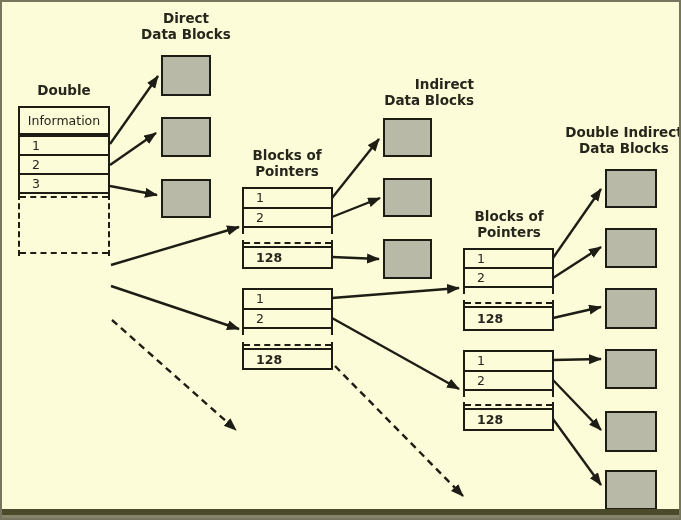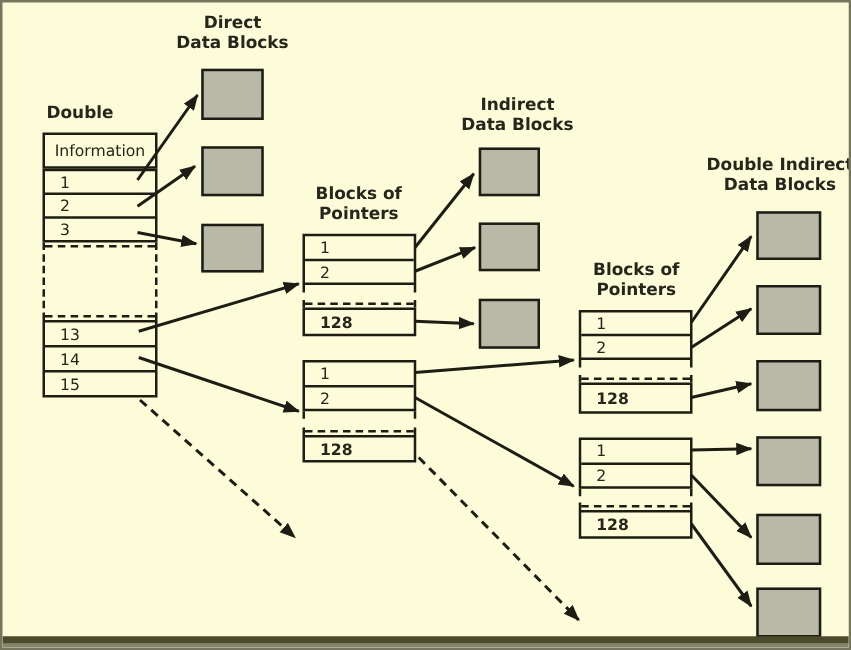--- a/index.html
+++ b/index.html
@@ -81,53 +81,48 @@
     <g id="conn-dashed">
         <line x1="110" y1="318" x2="234" y2="428" stroke="#1d1d15" stroke-width="2.4" marker-end="url(#ah)" stroke-dasharray="7 5"></line>
         <line x1="333" y1="364" x2="461" y2="494" stroke="#1d1d15" stroke-width="2.4" marker-end="url(#ah)" stroke-dasharray="7 5"></line>
       </g>
   </svg>
 
   <div class="lbl" style="left:124px; top:8px; width:120px;">
     <div>Direct</div>
     <div>Data Blocks</div>
   </div>
-  <div class="lbl" style="left:352px; top:74px; width:120px;">
+  <div class="lbl" style="left:352px; top:74px; width:120px;text-align:right;">
     <div>Indirect</div>
     <div>Data Blocks</div>
   </div>
   <div class="lbl" style="left:560px; top:122px; width:124px;">
     <div>Double Indirect</div>
     <div>Data Blocks</div>
   </div>
   <div class="lbl" style="left:225px; top:145px; width:120px;">
     <div>Blocks of</div>
     <div>Pointers</div>
   </div>
   <div class="lbl" style="left:447px; top:206px; width:120px;">
     <div>Blocks of</div>
     <div>Pointers</div>
   </div>
   <div class="lbl" style="left:16px; top:80px; width:92px;">Double</div>
 
-  <div class="tblwrap" style="left:32px; top:104px;">
+  <div class="tblwrap" style="left:16px; top:104px;">
     <div class="hdr">Information</div>
     <div class="rows" style="height:59px;">
       <div class="row">1</div>
       <div class="row">2</div>
       <div class="row">3</div>
     </div>
     <div class="gap" style="height:62px;">
       <div class="dash-t"></div>
       <div class="dash-b"></div>
-    </div>
-    <div class="rows" style="height:62px;">
-      <div class="row">13</div>
-      <div class="row">14</div>
-      <div class="row">15</div>
     </div>
   </div>
 
   <div class="tblwrap" style="left:240px; top:185px; width:91px;">
     <div class="rows" style="height:41px;">
       <div class="row">1</div>
       <div class="row">2</div>
     </div>
     <div class="gap" style="height:18px;">
       <div class="dash-b"></div>

